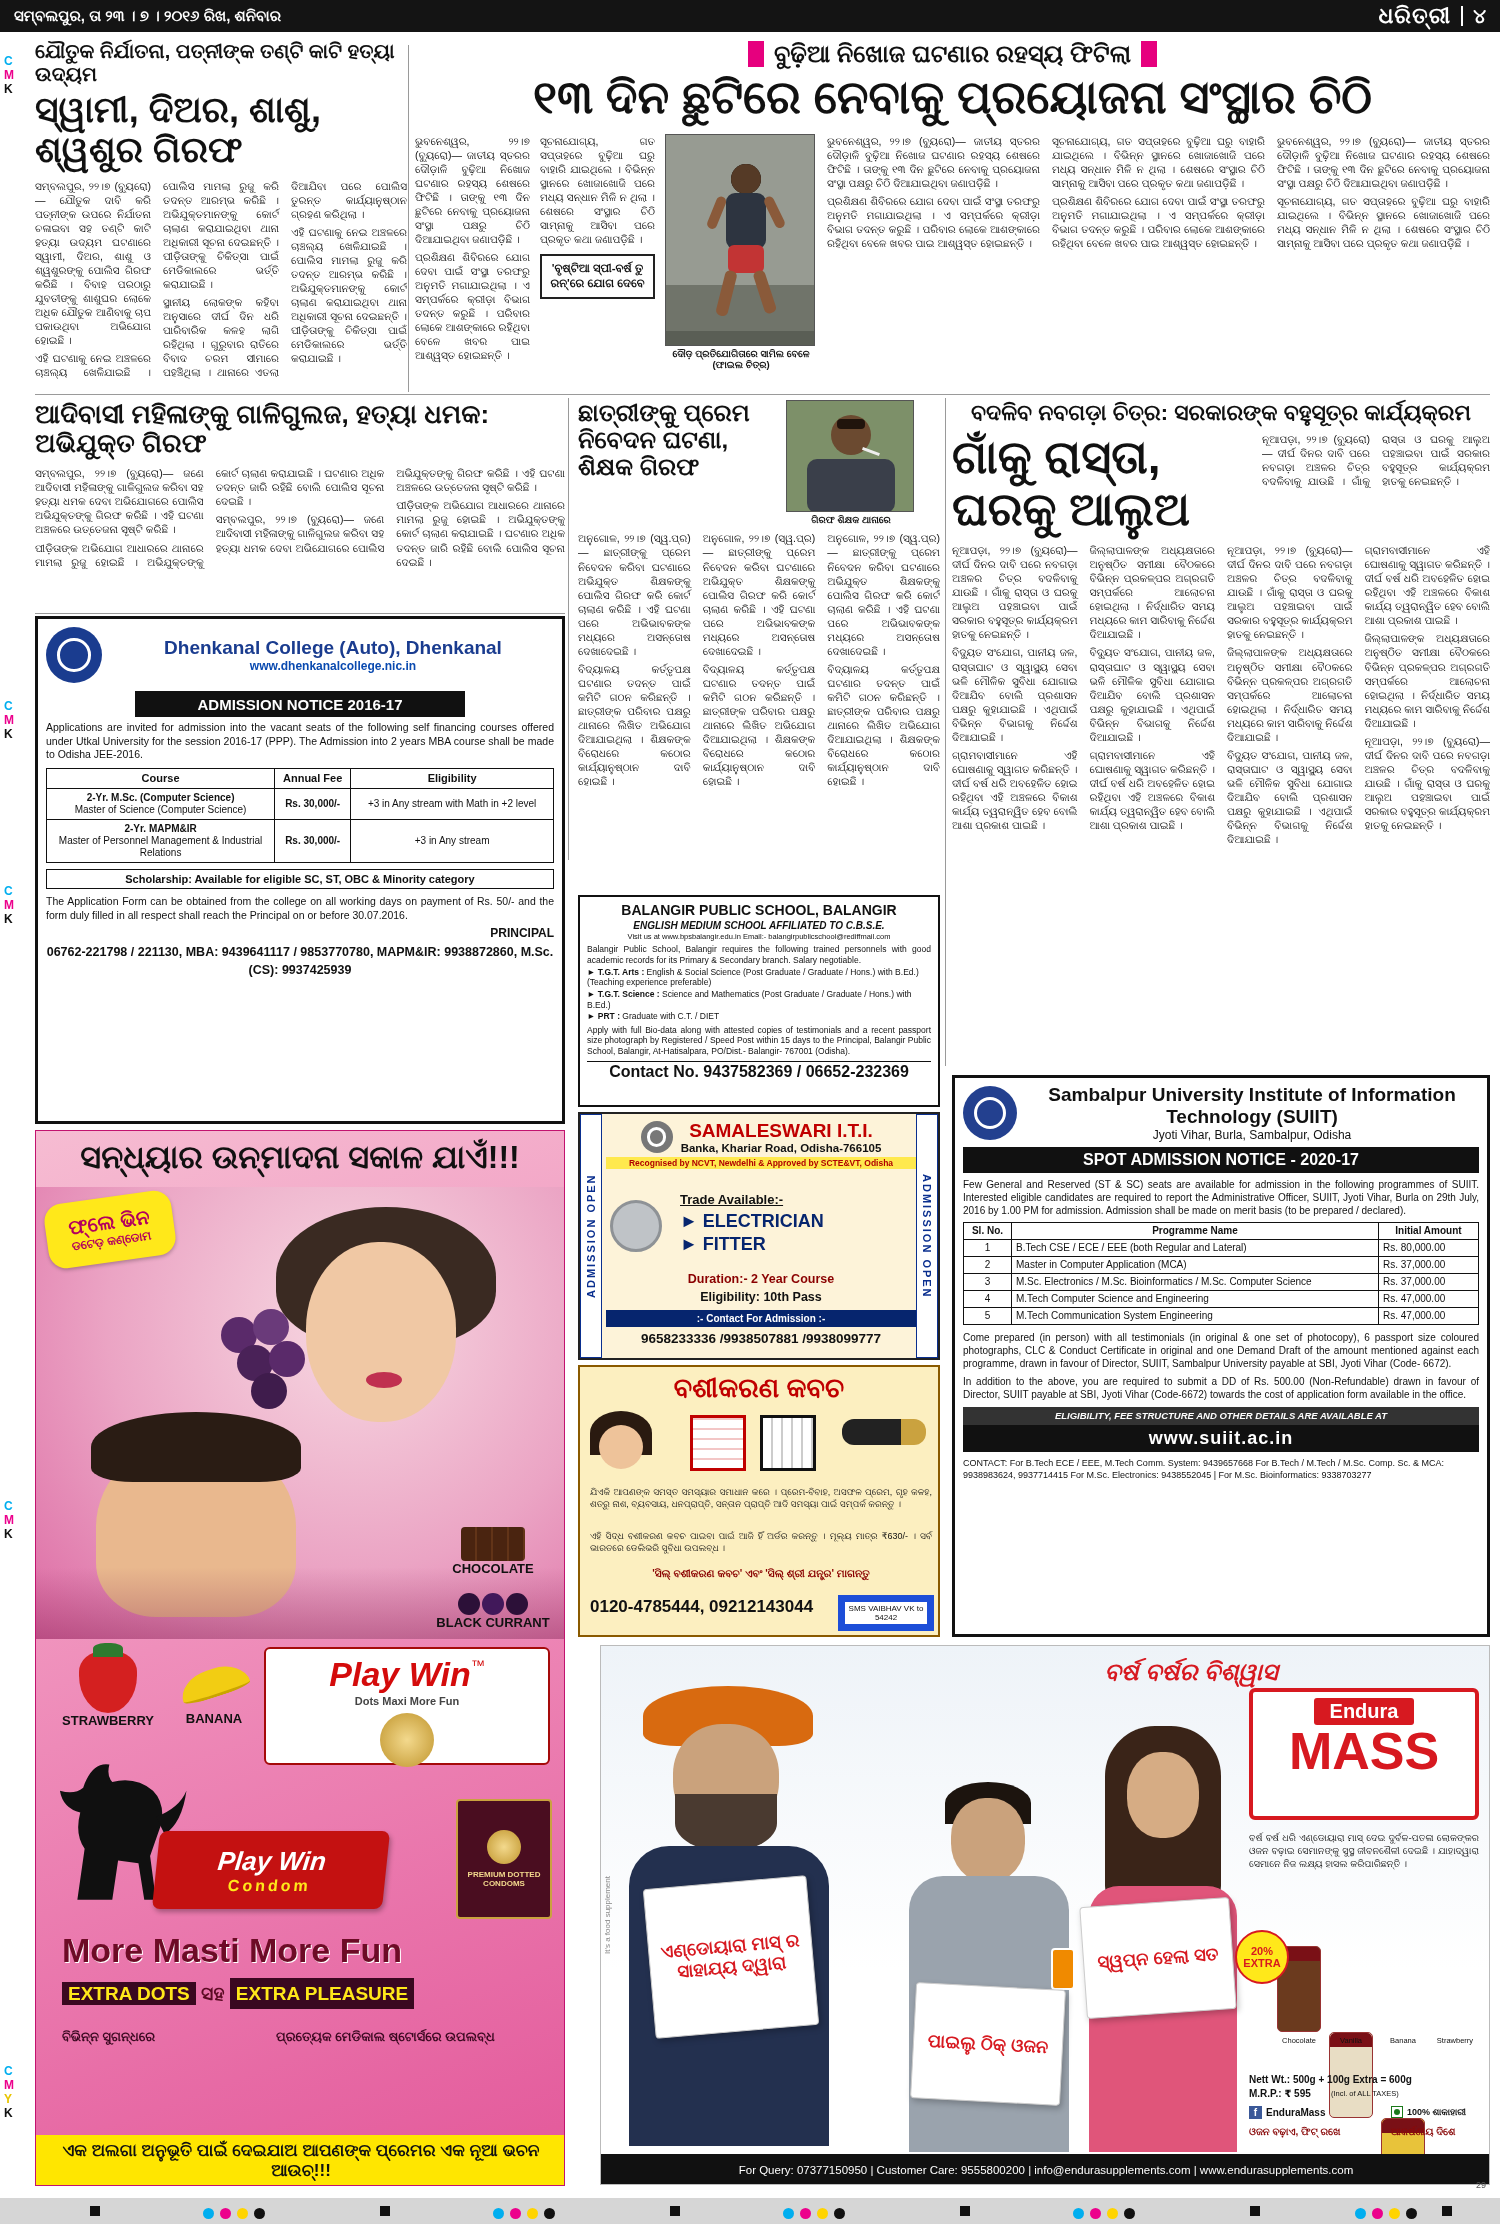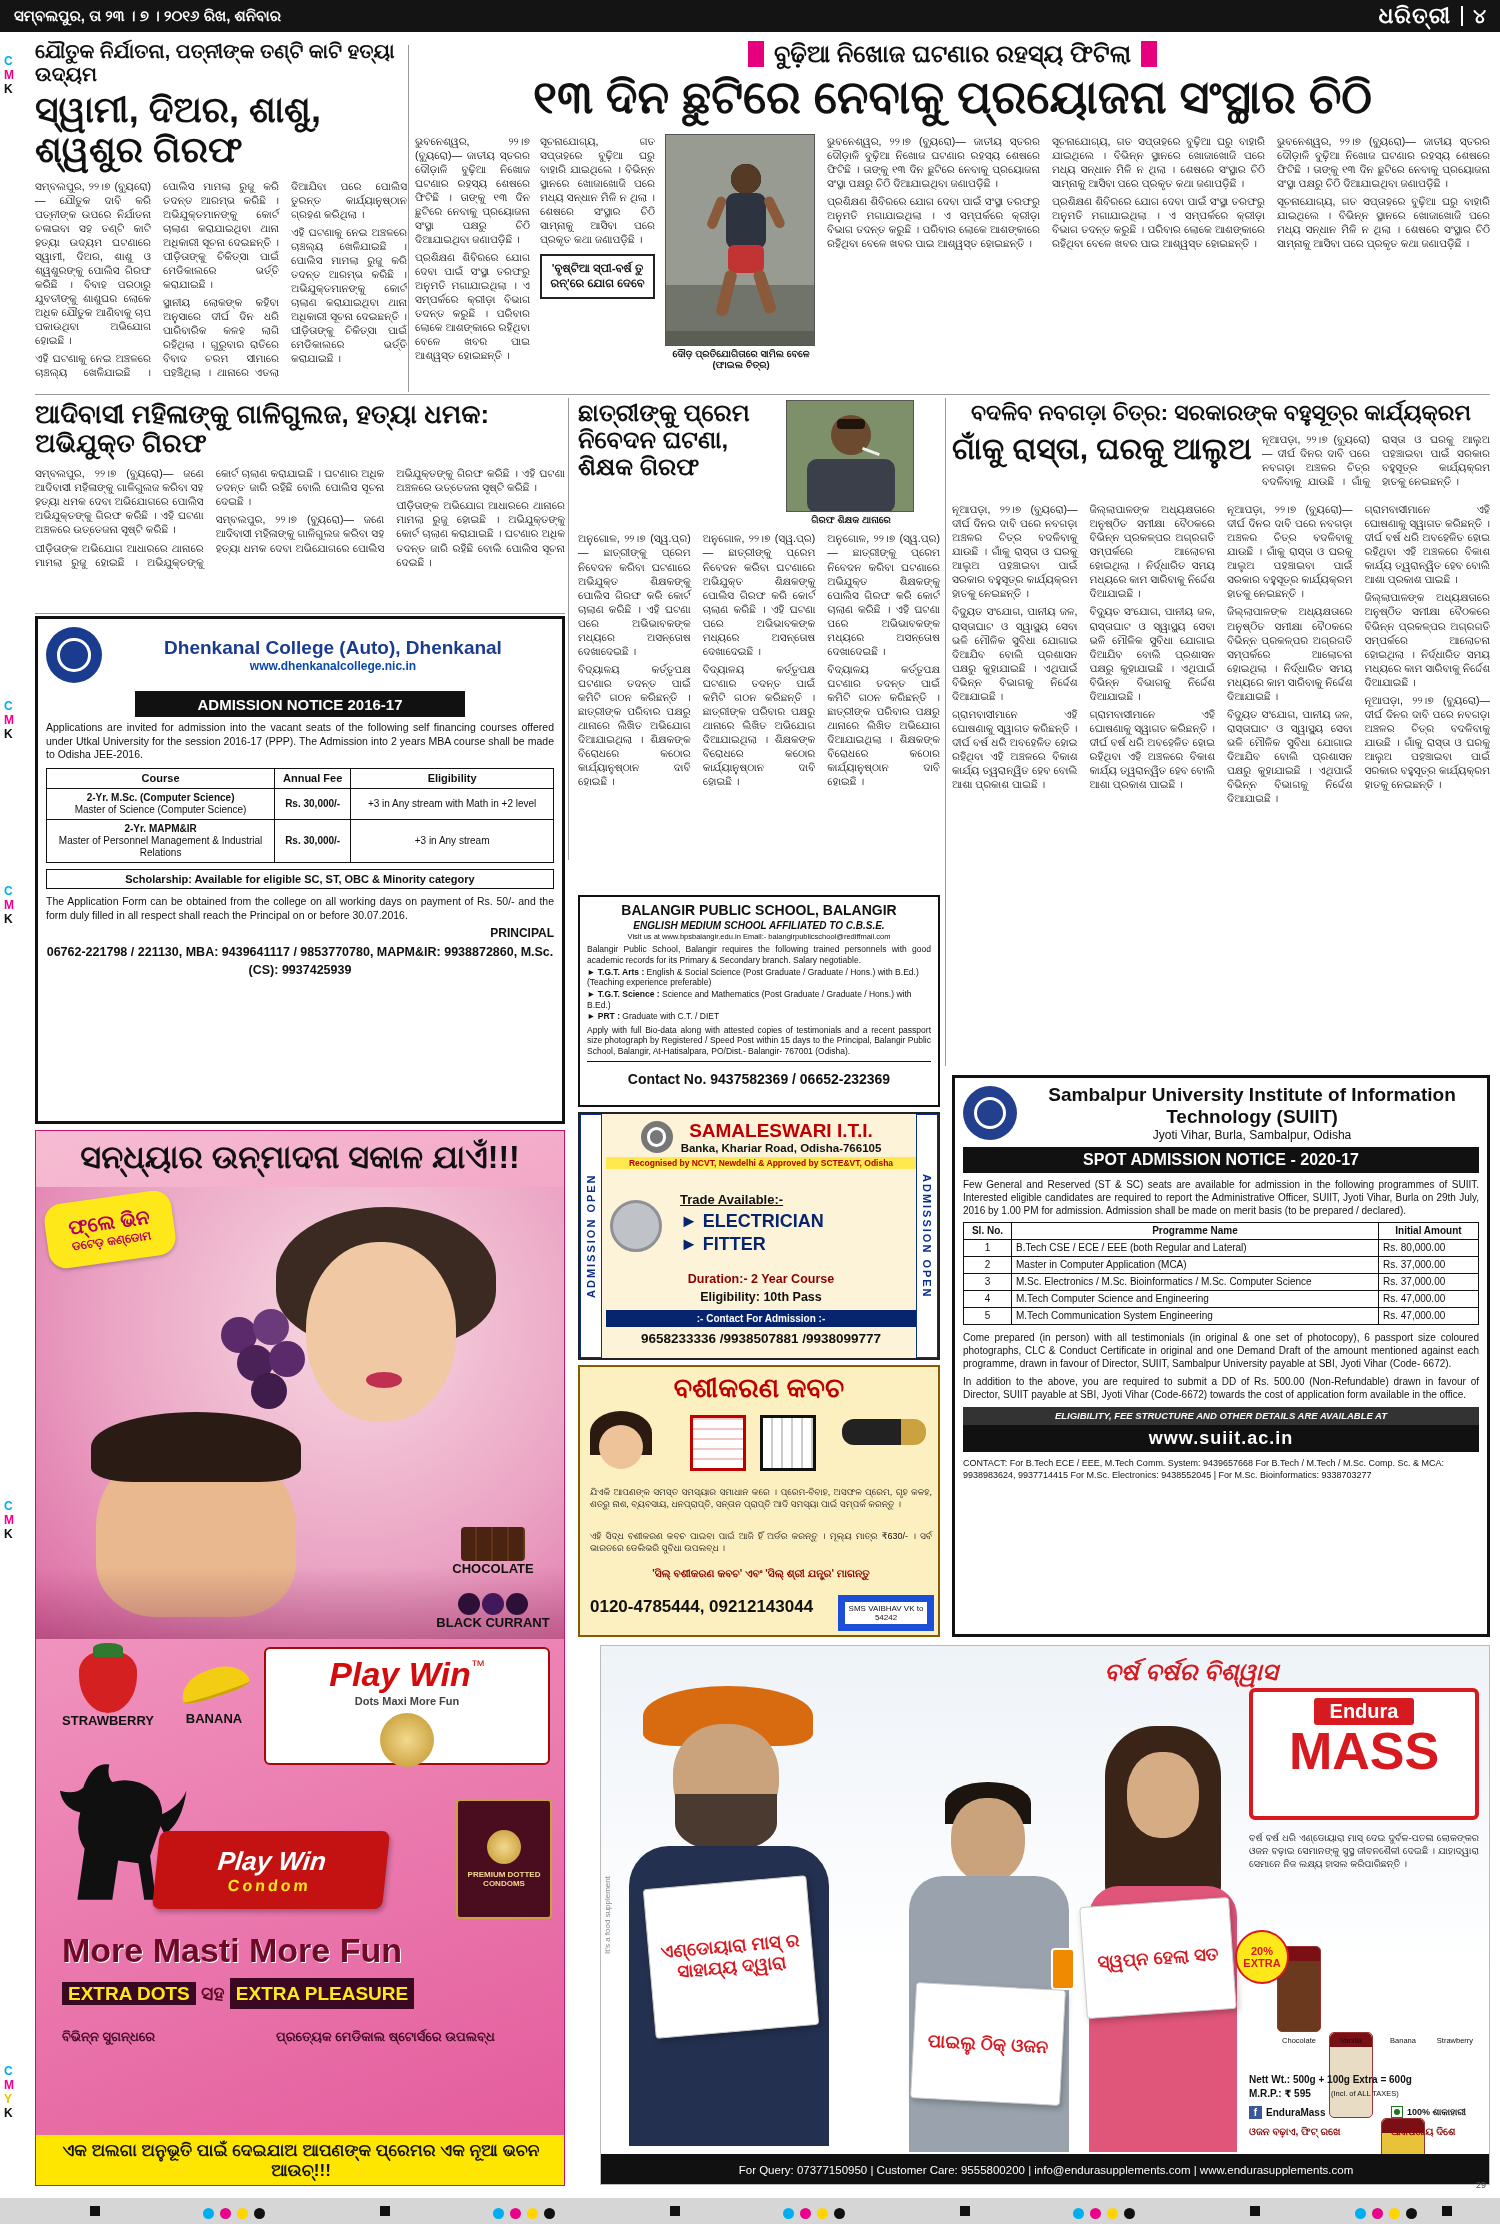--- a/index.html
+++ b/index.html
@@ -220,21 +220,21 @@
       <p>ଅନୁଗୋଳ, ୨୨।୭ (ସ୍ୱ.ପ୍ର)— ଛାତ୍ରୀଙ୍କୁ ପ୍ରେମ ନିବେଦନ କରିବା ଘଟଣାରେ ଅଭିଯୁକ୍ତ ଶିକ୍ଷକଙ୍କୁ ପୋଲିସ ଗିରଫ କରି କୋର୍ଟ ଚାଲାଣ କରିଛି । ଏହି ଘଟଣା ପରେ ଅଭିଭାବକଙ୍କ ମଧ୍ୟରେ ଅସନ୍ତୋଷ ଦେଖାଦେଇଛି ।</p>
       <p>ବିଦ୍ୟାଳୟ କର୍ତ୍ତୃପକ୍ଷ ଘଟଣାର ତଦନ୍ତ ପାଇଁ କମିଟି ଗଠନ କରିଛନ୍ତି । ଛାତ୍ରୀଙ୍କ ପରିବାର ପକ୍ଷରୁ ଥାନାରେ ଲିଖିତ ଅଭିଯୋଗ ଦିଆଯାଇଥିଲା । ଶିକ୍ଷକଙ୍କ ବିରୋଧରେ କଠୋର କାର୍ଯ୍ୟାନୁଷ୍ଠାନ ଦାବି ହୋଇଛି ।</p>
       <p>ଅନୁଗୋଳ, ୨୨।୭ (ସ୍ୱ.ପ୍ର)— ଛାତ୍ରୀଙ୍କୁ ପ୍ରେମ ନିବେଦନ କରିବା ଘଟଣାରେ ଅଭିଯୁକ୍ତ ଶିକ୍ଷକଙ୍କୁ ପୋଲିସ ଗିରଫ କରି କୋର୍ଟ ଚାଲାଣ କରିଛି । ଏହି ଘଟଣା ପରେ ଅଭିଭାବକଙ୍କ ମଧ୍ୟରେ ଅସନ୍ତୋଷ ଦେଖାଦେଇଛି ।</p>
       <p>ବିଦ୍ୟାଳୟ କର୍ତ୍ତୃପକ୍ଷ ଘଟଣାର ତଦନ୍ତ ପାଇଁ କମିଟି ଗଠନ କରିଛନ୍ତି । ଛାତ୍ରୀଙ୍କ ପରିବାର ପକ୍ଷରୁ ଥାନାରେ ଲିଖିତ ଅଭିଯୋଗ ଦିଆଯାଇଥିଲା । ଶିକ୍ଷକଙ୍କ ବିରୋଧରେ କଠୋର କାର୍ଯ୍ୟାନୁଷ୍ଠାନ ଦାବି ହୋଇଛି ।</p>
     </div>
   </div>
 
   <div class="abs" style="left:952px;top:400px;width:538px;height:664px">
     <div class="kicker c" style="font-size:22px">ବଦଳିବ ନବଗଡ଼ା ଚିତ୍ର: ସରକାରଙ୍କ ବହୁସୂତ୍ର କାର୍ଯ୍ୟକ୍ରମ</div>
     <div style="display:flex;gap:10px;margin-top:6px">
-      <div class="headline" style="font-size:30px;width:300px">ଗାଁକୁ ରାସ୍ତା, ଘରକୁ ଆଲୁଅ</div>
+      <div class="headline" style="font-size:46px;width:300px">ଗାଁକୁ ରାସ୍ତା, ଘରକୁ ଆଲୁଅ</div>
       <div class="body-text cols2" style="flex:1;height:62px">
         <p>ନୂଆପଡ଼ା, ୨୨।୭ (ବ୍ୟୁରୋ)— ଦୀର୍ଘ ଦିନର ଦାବି ପରେ ନବଗଡ଼ା ଅଞ୍ଚଳର ଚିତ୍ର ବଦଳିବାକୁ ଯାଉଛି । ଗାଁକୁ ରାସ୍ତା ଓ ଘରକୁ ଆଲୁଅ ପହଞ୍ଚାଇବା ପାଇଁ ସରକାର ବହୁସୂତ୍ର କାର୍ଯ୍ୟକ୍ରମ ହାତକୁ ନେଇଛନ୍ତି ।</p>
       </div>
     </div>
     <div class="body-text cols4" style="height:556px;margin-top:8px">
       <p>ନୂଆପଡ଼ା, ୨୨।୭ (ବ୍ୟୁରୋ)— ଦୀର୍ଘ ଦିନର ଦାବି ପରେ ନବଗଡ଼ା ଅଞ୍ଚଳର ଚିତ୍ର ବଦଳିବାକୁ ଯାଉଛି । ଗାଁକୁ ରାସ୍ତା ଓ ଘରକୁ ଆଲୁଅ ପହଞ୍ଚାଇବା ପାଇଁ ସରକାର ବହୁସୂତ୍ର କାର୍ଯ୍ୟକ୍ରମ ହାତକୁ ନେଇଛନ୍ତି ।</p>
       <p>ବିଦ୍ୟୁତ ସଂଯୋଗ, ପାନୀୟ ଜଳ, ରାସ୍ତାଘାଟ ଓ ସ୍ୱାସ୍ଥ୍ୟ ସେବା ଭଳି ମୌଳିକ ସୁବିଧା ଯୋଗାଇ ଦିଆଯିବ ବୋଲି ପ୍ରଶାସନ ପକ୍ଷରୁ କୁହାଯାଇଛି । ଏଥିପାଇଁ ବିଭିନ୍ନ ବିଭାଗକୁ ନିର୍ଦ୍ଦେଶ ଦିଆଯାଇଛି ।</p>
       <p>ଗ୍ରାମବାସୀମାନେ ଏହି ଘୋଷଣାକୁ ସ୍ୱାଗତ କରିଛନ୍ତି । ଦୀର୍ଘ ବର୍ଷ ଧରି ଅବହେଳିତ ହୋଇ ରହିଥିବା ଏହି ଅଞ୍ଚଳରେ ବିକାଶ କାର୍ଯ୍ୟ ତ୍ୱରାନ୍ୱିତ ହେବ ବୋଲି ଆଶା ପ୍ରକାଶ ପାଇଛି ।</p>
       <p>ଜିଲ୍ଲାପାଳଙ୍କ ଅଧ୍ୟକ୍ଷତାରେ ଅନୁଷ୍ଠିତ ସମୀକ୍ଷା ବୈଠକରେ ବିଭିନ୍ନ ପ୍ରକଳ୍ପର ଅଗ୍ରଗତି ସମ୍ପର୍କରେ ଆଲୋଚନା ହୋଇଥିଲା । ନିର୍ଦ୍ଧାରିତ ସମୟ ମଧ୍ୟରେ କାମ ସାରିବାକୁ ନିର୍ଦ୍ଦେଶ ଦିଆଯାଇଛି ।</p>
       <p>ବିଦ୍ୟୁତ ସଂଯୋଗ, ପାନୀୟ ଜଳ, ରାସ୍ତାଘାଟ ଓ ସ୍ୱାସ୍ଥ୍ୟ ସେବା ଭଳି ମୌଳିକ ସୁବିଧା ଯୋଗାଇ ଦିଆଯିବ ବୋଲି ପ୍ରଶାସନ ପକ୍ଷରୁ କୁହାଯାଇଛି । ଏଥିପାଇଁ ବିଭିନ୍ନ ବିଭାଗକୁ ନିର୍ଦ୍ଦେଶ ଦିଆଯାଇଛି ।</p>
@@ -293,21 +293,21 @@
 
   <div class="abs ad bp" style="left:578px;top:895px;width:362px;height:212px;padding:5px 7px;border-width:2px">
     <div class="b c" style="font-size:14px">BALANGIR PUBLIC SCHOOL, BALANGIR</div>
     <div class="b c" style="font-size:10px;font-style:italic">ENGLISH MEDIUM SCHOOL AFFILIATED TO C.B.S.E.</div>
     <div class="c" style="font-size:7.5px">Visit us at www.bpsbalangir.edu.in  Email:- balangirpublicschool@rediffmail.com</div>
     <div class="j" style="margin-top:3px">Balangir Public School, Balangir requires the following trained personnels with good academic records for its Primary &amp; Secondary branch. Salary negotiable.</div>
     <div class="bp-item"><span class="b">► T.G.T. Arts :</span> <span>English &amp; Social Science (Post Graduate / Graduate / Hons.) with B.Ed.) (Teaching experience preferable)</span></div>
     <div class="bp-item"><span class="b">► T.G.T. Science :</span> <span>Science and Mathematics (Post Graduate / Graduate / Hons.) with B.Ed.)</span></div>
     <div class="bp-item"><span class="b">► PRT :</span> <span>Graduate with C.T. / DIET</span></div>
     <div class="j" style="margin-top:3px">Apply with full Bio-data along with attested copies of testimonials and a recent passport size photograph by Registered / Speed Post within 15 days to the Principal, Balangir Public School, Balangir, At-Hatisalpara, PO/Dist.- Balangir- 767001 (Odisha).</div>
-    <div class="b c" style="font-size:14px;border-top:1.5px solid #111;margin-top:4px;padding-top:9px">Contact No. 9437582369 / 06652-232369</div>
+    <div class="b c" style="font-size:16px;border-top:1.5px solid #111;margin-top:4px;padding-top:0">Contact No. 9437582369 / 06652-232369</div>
   </div>
 
   <div class="abs iti" style="left:578px;top:1112px;width:362px;height:248px">
     <div class="side left" style="left:0">ADMISSION OPEN</div>
     <div class="side" style="right:0">ADMISSION OPEN</div>
     <div class="abs" style="left:26px;top:6px;width:310px;text-align:center">
       <div style="display:flex;align-items:center;justify-content:center;gap:8px">
         <div class="logo-circle" style="width:32px;height:32px;background:#777">
             <div class="logo-inner"></div>
           </div>

